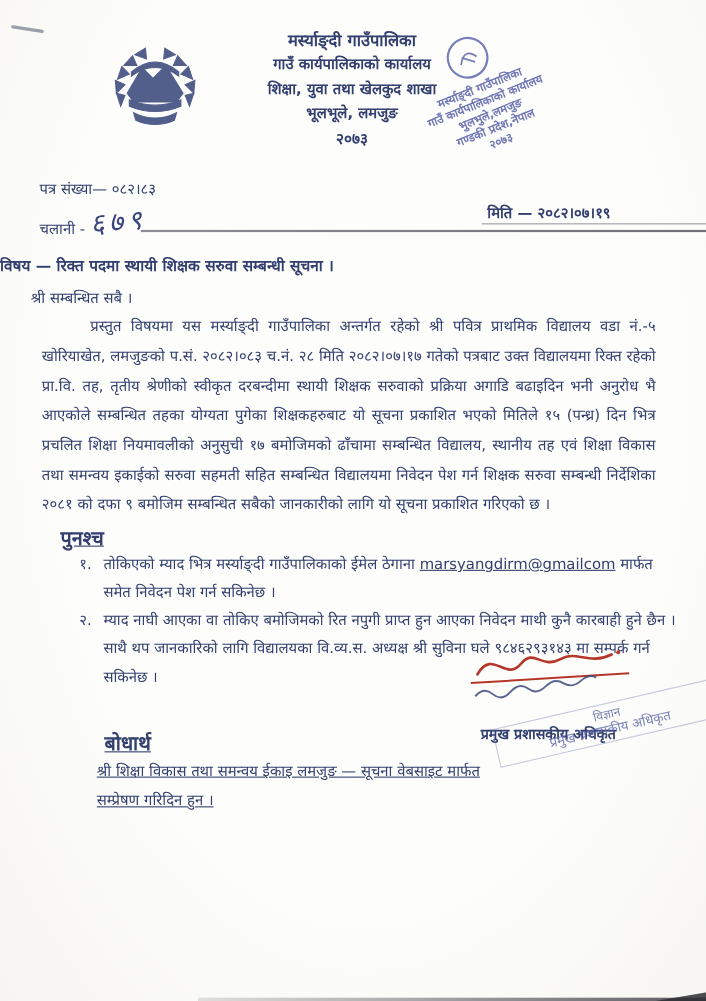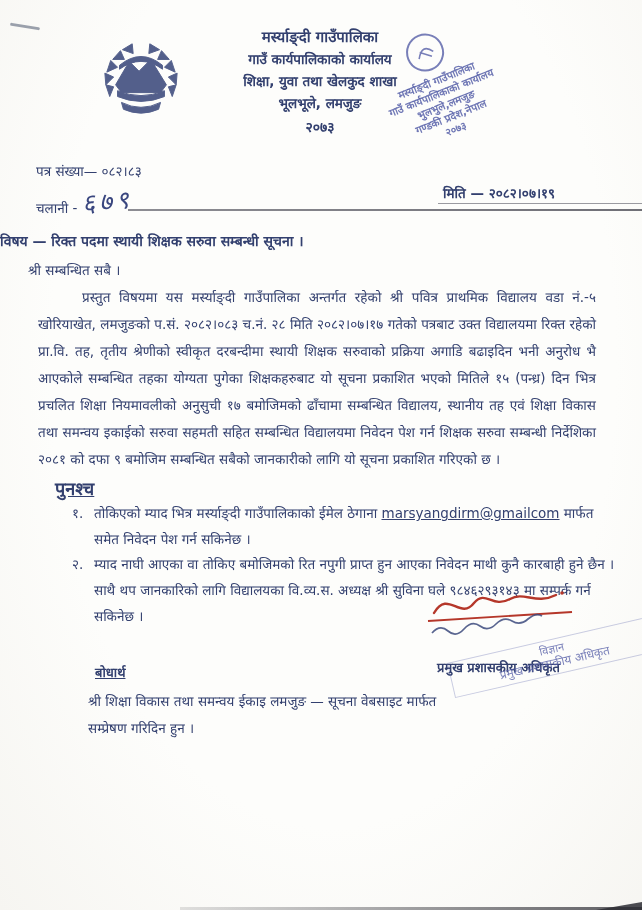--- a/index.html
+++ b/index.html
@@ -62,26 +62,26 @@
   .stamp-sig{
     position:absolute;left:447px;top:663px;width:196px;
     transform:rotate(-13deg);transform-origin:0 0;
     border:1px solid rgba(104,113,178,.35);
     padding:3px 6px;text-align:center;
     color:rgba(86,95,168,.8);pointer-events:none;
   }
   .stamp-sig .l1{font-size:11px;line-height:13px;}
   .stamp-sig .l2{font-size:12px;line-height:15px;white-space:nowrap;}
   
-  .bodh-head{position:absolute;left:95px;top:663px;font-size:13px;
+  .bodh-head{position:absolute;left:95px;top:663px;font-size:18px;
     font-weight:bold;text-decoration:underline;text-align:right;}
   .bodh-items{position:absolute;left:88px;top:688px;width:528px;
     font-size:13.5px;line-height:26.5px;}
   .bodh-items p{margin:0;}
-  .bodh-items p.narrow{width:368px;}
+  .bodh-items p.narrow{width:368px;text-decoration:underline;}
   
   .pen-mark{position:absolute;left:10px;top:25px;width:30px;height:3px;
     background:#9aa0ab;border-radius:2px;transform:rotate(9deg);}
   .scan-bottom{position:absolute;left:180px;right:0;bottom:0;height:3px;
     background:linear-gradient(to right,rgba(70,70,75,.15),rgba(45,45,52,.8));}
   .scan-corner{position:absolute;right:0;bottom:0;width:0;height:0;
     border-bottom:12px solid rgba(45,45,52,.85);border-left:70px solid transparent;}
 </style>
 </head>
 <body>

